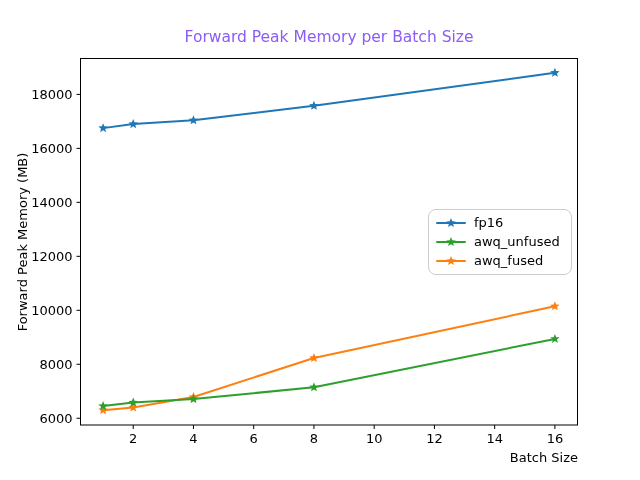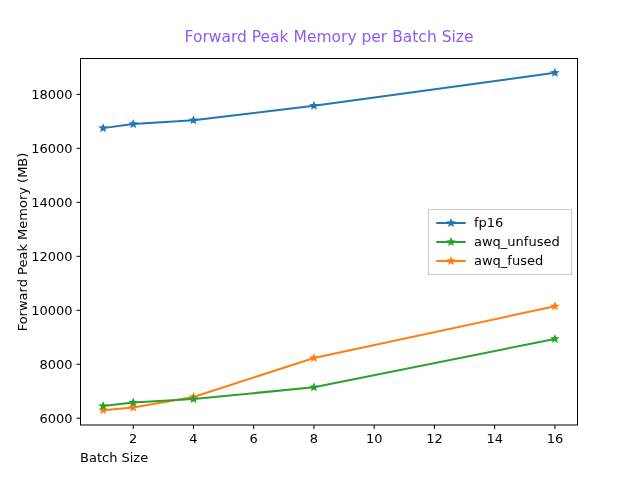--- a/index.html
+++ b/index.html
@@ -30,21 +30,21 @@
     font-size: 15.5px;
     line-height: 18px;
     color: #8b5cf6;
     white-space: nowrap;
   }
   .xlabel {
     position: absolute;
     left: 80px;
     top: 450px;
     width: 498px;
-    text-align: left;
+    text-align: right;
     font-size: 13px;
     color: #000000;
     white-space: nowrap;
   }
   .ylabel {
     position: absolute;
     left: 22px;
     top: 242px;
     font-size: 13px;
     color: #000000;
@@ -53,21 +53,21 @@
   }
   .legend {
     position: absolute;
     left: 428px;
     top: 209px;
     width: 144px;
     height: 66px;
     box-sizing: border-box;
     background: rgba(255, 255, 255, 0.9);
     border: 1px solid #cccccc;
-    border-radius: 0;
+    border-radius: 8px;
     display: flex;
     flex-direction: column;
     justify-content: space-around;
     padding: 3px 7px;
   }
   .legend-entry {
     display: flex;
     align-items: center;
     gap: 8px;
     height: 18px;

